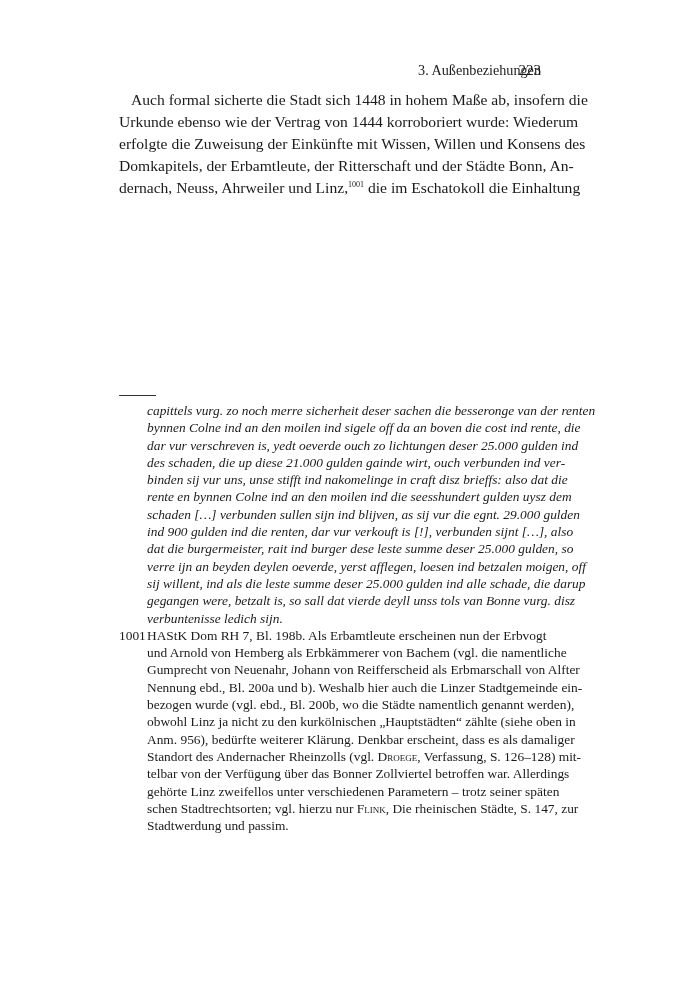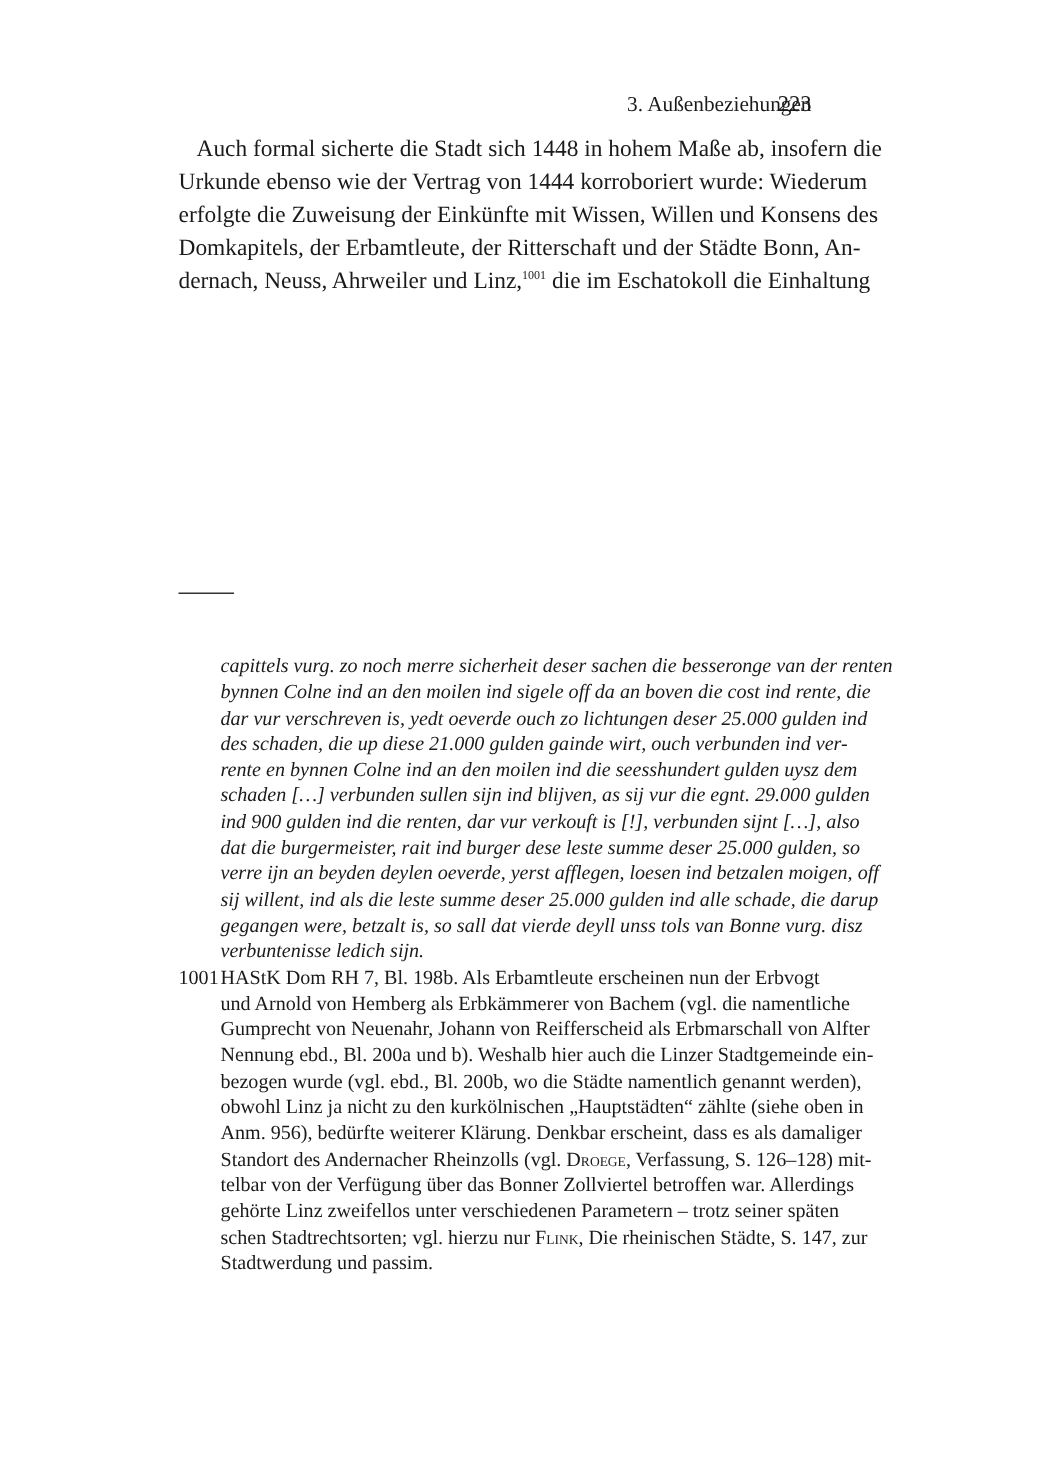--- a/index.html
+++ b/index.html
@@ -6,21 +6,21 @@
   body { width: 700px; height: 988px; position: relative; overflow: hidden; color: #1a1a1a; font-family: "Liberation Serif", "DejaVu Serif", serif; }
   .page { position: absolute; left: 0; top: 0; width: 700px; height: 988px; }
   .running-head { position: absolute; top: 60px; left: 119px; width: 422px; font-size: 14.2px; line-height: 20px; }
   .running-head .title { position: absolute; left: 0; width: 422px; text-align: right; }
   .running-head .pageno { position: absolute; right: 0; font-size: 15px; }
   .body-text { position: absolute; top: 89px; left: 119px; width: 422px; font-size: 15.6px; line-height: 22px; text-align: justify; hyphens: manual; }
   .body-text .line { display: block; text-align: justify; text-align-last: justify; white-space: nowrap; }
   .sup { font-size: 8px; vertical-align: 6px; line-height: 0; }
   .fn-rule { position: absolute; top: 395px; left: 119px; width: 37px; height: 0; border-top: 1px solid #333; }
   .footnotes { position: absolute; top: 402px; left: 119px; width: 422px; font-size: 13.4px; line-height: 17.3px; }
-  .fn-cont { padding-left: 28px; font-style: italic; margin-top: 33px; }
+  .fn-cont { padding-left: 28px; font-style: italic; }
   .fn-cont .line, .fn .line { display: block; text-align: justify; text-align-last: justify; white-space: nowrap; }
   .fn-cont .line.last, .fn .line.last { text-align-last: left; }
   .fn { position: relative; padding-left: 28px; }
   .fn-num { position: absolute; left: 0; top: 0; }
   .sc { font-variant: small-caps; }
 </style>
 </head>
 <body>
 
 <div class="page">
@@ -39,20 +39,21 @@
   </div>
 
   <div class="fn-rule"></div>
 
   <div class="footnotes">
     <div class="fn-cont">
       <span class="line">capittels vurg. zo noch merre sicherheit deser sachen die besseronge van der renten</span>
       <span class="line">bynnen Colne ind an den moilen ind sigele off da an boven die cost ind rente, die</span>
       <span class="line">dar vur verschreven is, yedt oeverde ouch zo lichtungen deser 25.000 gulden ind</span>
       <span class="line">des schaden, die up diese 21.000 gulden gainde wirt, ouch verbunden ind ver-</span>
+      <span class="line">binden sij vur uns, unse stifft ind nakomelinge in craft disz brieffs: also dat die</span>
       <span class="line">rente en bynnen Colne ind an den moilen ind die seesshundert gulden uysz dem</span>
       <span class="line">schaden […] verbunden sullen sijn ind blijven, as sij vur die egnt. 29.000 gulden</span>
       <span class="line">ind 900 gulden ind die renten, dar vur verkouft is [!], verbunden sijnt […], also</span>
       <span class="line">dat die burgermeister, rait ind burger dese leste summe deser 25.000 gulden, so</span>
       <span class="line">verre ijn an beyden deylen oeverde, yerst afflegen, loesen ind betzalen moigen, off</span>
       <span class="line">sij willent, ind als die leste summe deser 25.000 gulden ind alle schade, die darup</span>
       <span class="line">gegangen were, betzalt is, so sall dat vierde deyll unss tols van Bonne vurg. disz</span>
       <span class="line last">verbuntenisse ledich sijn.</span>
     </div>
 

